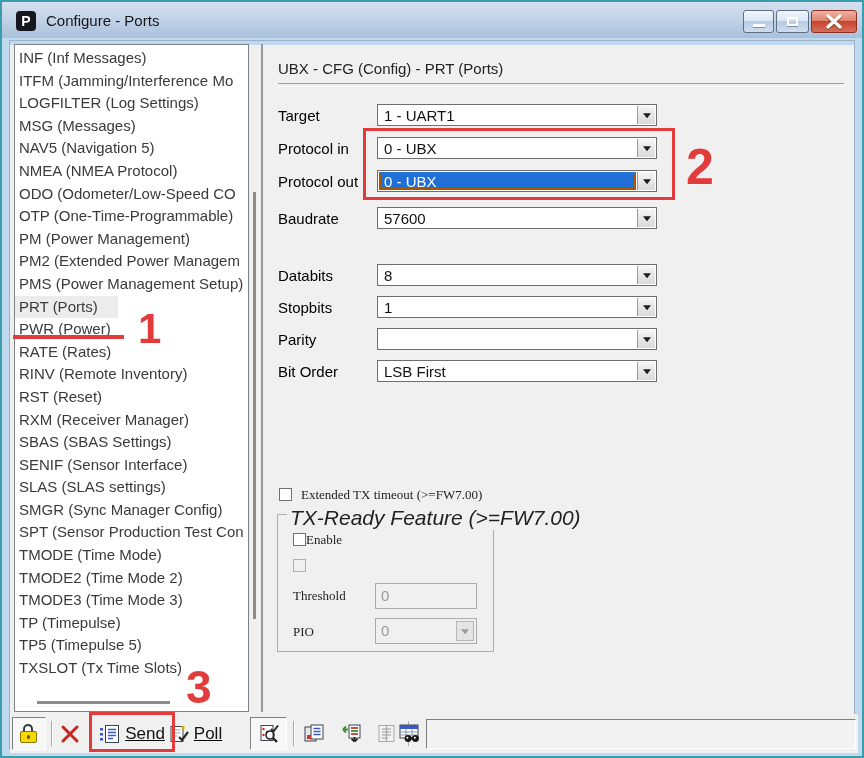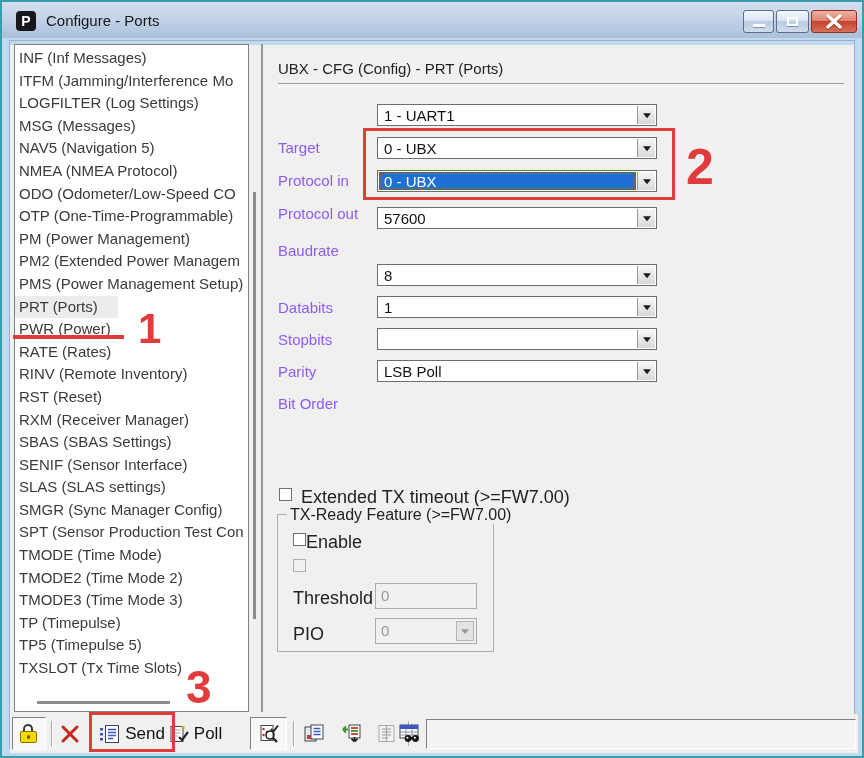--- a/index.html
+++ b/index.html
@@ -33,46 +33,46 @@
   .li.sel{background:#ececec; width:max-content; padding-right:20px;}
   
   #vthumb{position:absolute; left:251px; top:190px; width:3px; height:427px; background:#8c8c8c;}
   #hthumb{position:absolute; left:35px; top:699px; width:133px; height:3px; background:#8c8c8c;}
   #divider{position:absolute; left:259px; top:42px; width:2px; height:668px; background:#999;}
 
   
   #panelheader{position:absolute; left:276px; top:58px; font-size:15px; color:#222;}
   #headersep{position:absolute; left:276px; top:81px; width:566px; height:2px;
     border-top:1px solid #9f9f9f; border-bottom:1px solid #fff; box-sizing:content-box;}
-  .flabel{position:absolute; left:276px; font-size:15px; color:#8b5cf6;margin-top:32px;}
+  .flabel{position:absolute; left:276px; font-size:15px; color:#000000;}
   .combo{position:absolute; left:375px; width:280px; height:22px; background:#fff; border:1px solid #6e6e6e; box-sizing:border-box;}
   .combo .ctext{position:absolute; left:1px; top:1px; right:20px; bottom:1px; font-size:15px; line-height:18px; padding:1px 0 0 5px; color:#111; white-space:nowrap; overflow:hidden;}
   .combo .cbtn{position:absolute; right:1px; top:1px; width:18px; bottom:1px; background:linear-gradient(#f6f6f6,#d9d9d9); border-left:1px solid #9a9a9a; box-sizing:border-box;}
   .combo .arr{position:absolute; left:50%; top:50%; transform:translate(-50%,-35%); width:0; height:0;
     border-left:4px solid transparent; border-right:4px solid transparent; border-top:5px solid #1c1c1c;}
   .ctext.hl{background:#1f6fd6; color:#fff; outline:1px dotted #b25a00; outline-offset:-2px;}
 
   
   .cb{position:absolute; width:13px; height:13px; background:#fff; border:1px solid #707070; box-sizing:border-box;}
   .cb.dis{background:#f0f0f0; border-color:#b0b0b0;}
-  .cblabel{position:absolute; font-size:18px; color:#222; white-space:nowrap;}
+  .cblabel{position:absolute; font-size:13px; color:#222; white-space:nowrap;font-family:Liberation Serif, serif;}
   .cblabel.dis{color:#9a9a9a;}
   #groupbox{position:absolute; left:275px; top:512px; width:217px; height:138px; border:1px solid #adadad; box-sizing:border-box;}
-  #grouptitle{position:absolute; left:285px; top:504px; font-size:16px; color:#222; background:#f0f0f0; padding:0 3px; white-space:nowrap;}
+  #grouptitle{position:absolute; left:285px; top:504px; font-size:21px; color:#222; background:#f0f0f0; padding:0 3px; white-space:nowrap;font-style:italic;}
   #threshold-input{position:absolute; left:373px; top:581px; width:102px; height:26px; background:#f0f0f0; border:1px solid #aaa;
     box-sizing:border-box; font-size:15px; color:#9a9a9a; padding:3px 0 0 5px;}
   #pio-combo{position:absolute; left:373px; top:616px; width:102px; height:26px; background:#f0f0f0; border:1px solid #aaa; box-sizing:border-box;}
   #pio-combo .ctext{position:absolute; left:5px; top:3px; font-size:15px; color:#9a9a9a;}
   #pio-combo .cbtn{position:absolute; right:2px; top:2px; width:18px; bottom:2px; background:#e4e4e4; border:1px solid #b5b5b5; box-sizing:border-box;}
   #pio-combo .arr{position:absolute; left:50%; top:50%; transform:translate(-50%,-35%); width:0; height:0;
     border-left:4px solid transparent; border-right:4px solid transparent; border-top:5px solid #9a9a9a;}
 
   
   #toolbar{position:absolute; left:8px; top:712px; width:848px; height:39px; background:#f0f0f0;}
-  .tbtn{position:absolute; top:3px; height:33px; display:flex; align-items:center; justify-content:center; gap:4px;}
+  .tbtn{position:absolute; top:3px; height:33px; display:flex; align-items:center; justify-content:center; gap:4px;text-decoration:underline;}
   .tbtn.sunken{border:1px solid; border-color:#808080 #fff #fff #808080; background:#f7f7f7; box-sizing:border-box;}
   .tsep{position:absolute; top:7px; width:1px; height:25px; background:#a8a8a8; box-shadow:1px 0 0 #fff;}
   .tlabel{font-size:17px; color:#111;}
   #status-field{position:absolute; left:416px; top:5px; width:430px; height:30px; background:#f3f3f3;
     border:1px solid; border-color:#808080 #fff #fff #808080; box-sizing:border-box; font-size:14px; color:#333; padding:6px;}
   
   .lock{position:relative; width:18px; height:20px;}
   .lock .shackle{position:absolute; left:3px; top:0; width:10px; height:9px; border:2px solid #3c3c3c; border-bottom:none; border-radius:5px 5px 0 0; box-sizing:border-box;}
   .lock .bodyp{position:absolute; left:0; top:7px; width:17px; height:12px; background:#f6d900; border:1px solid #8a7500; border-radius:2px; box-sizing:border-box;}
   .lock .keyhole{position:absolute; left:7px; top:11px; width:3px; height:4px; background:#6b5b00; border-radius:2px;}
@@ -194,21 +194,21 @@
 
   <span class="flabel" style="top:329px">Parity</span>
   <div class="combo" style="top:326px">
     <span class="cbtn">
         <span class="arr"></span>
       </span>
   </div>
 
   <span class="flabel" style="top:361px">Bit Order</span>
   <div class="combo" style="top:358px">
-    <span class="ctext">LSB Poll</span>
+    <span class="ctext">LSB First</span>
     <span class="cbtn">
         <span class="arr"></span>
       </span>
   </div>
 
   <span class="cb" style="left:277px; top:486px;"></span>
   <span class="cblabel" style="left:299px; top:485px;">Extended TX timeout (&gt;=FW7.00)</span>
 
   <div id="groupbox"></div>
   <span id="grouptitle">TX-Ready Feature (&gt;=FW7.00)</span>

